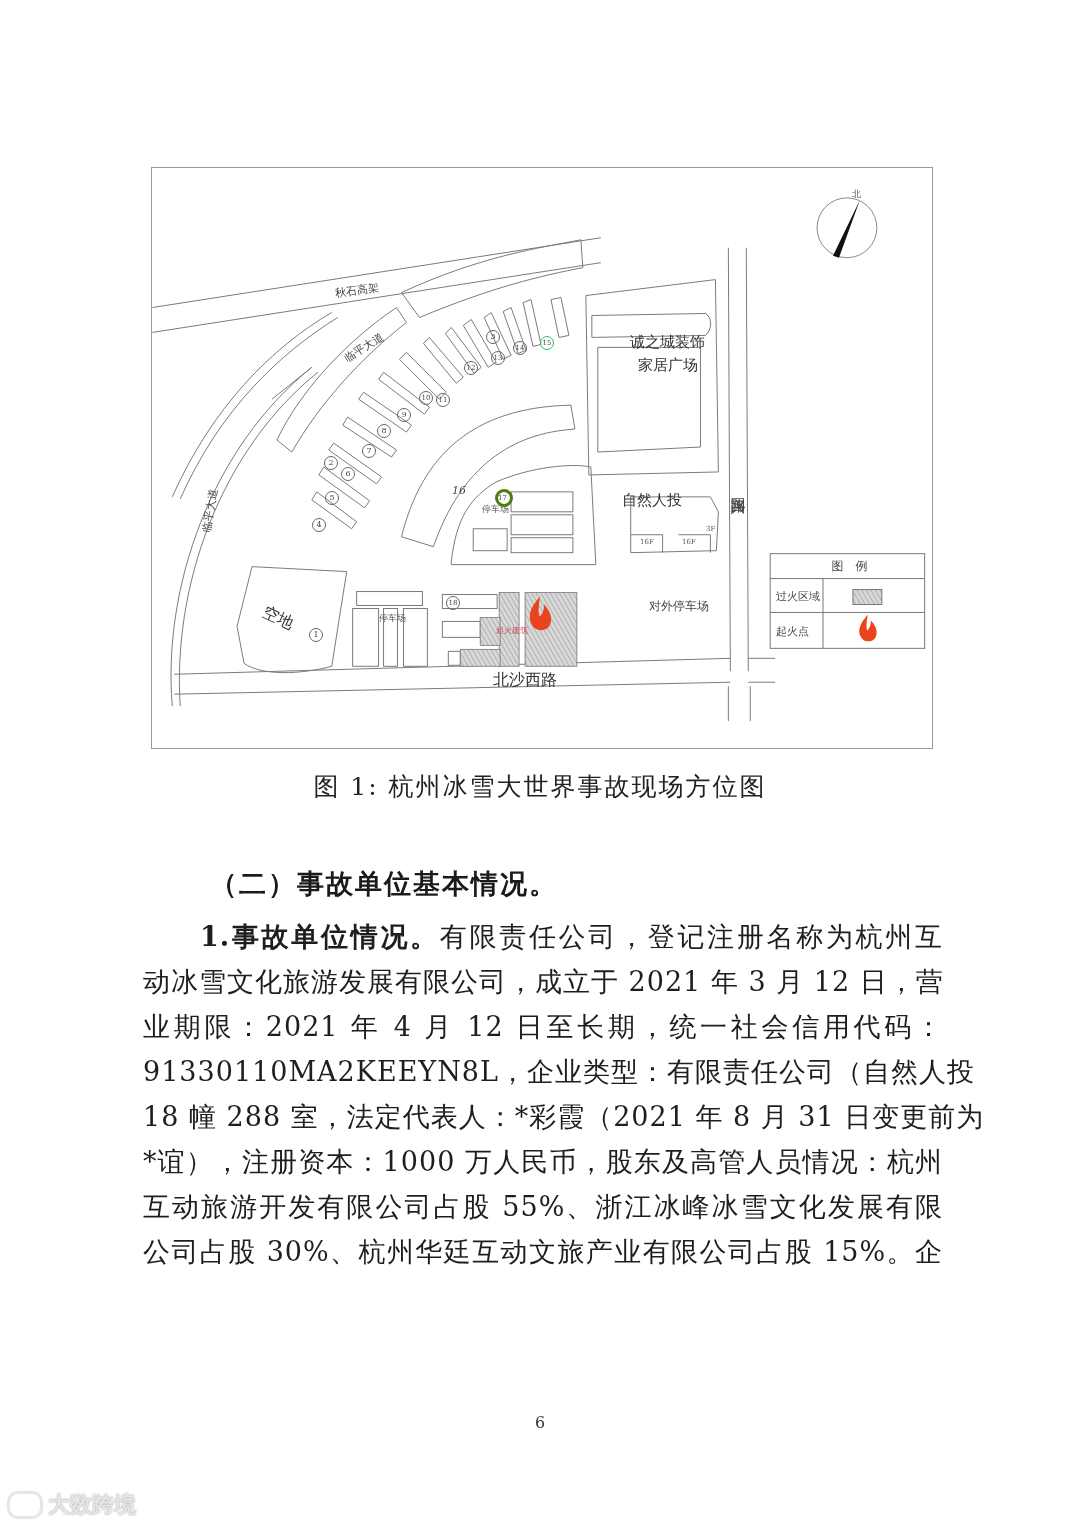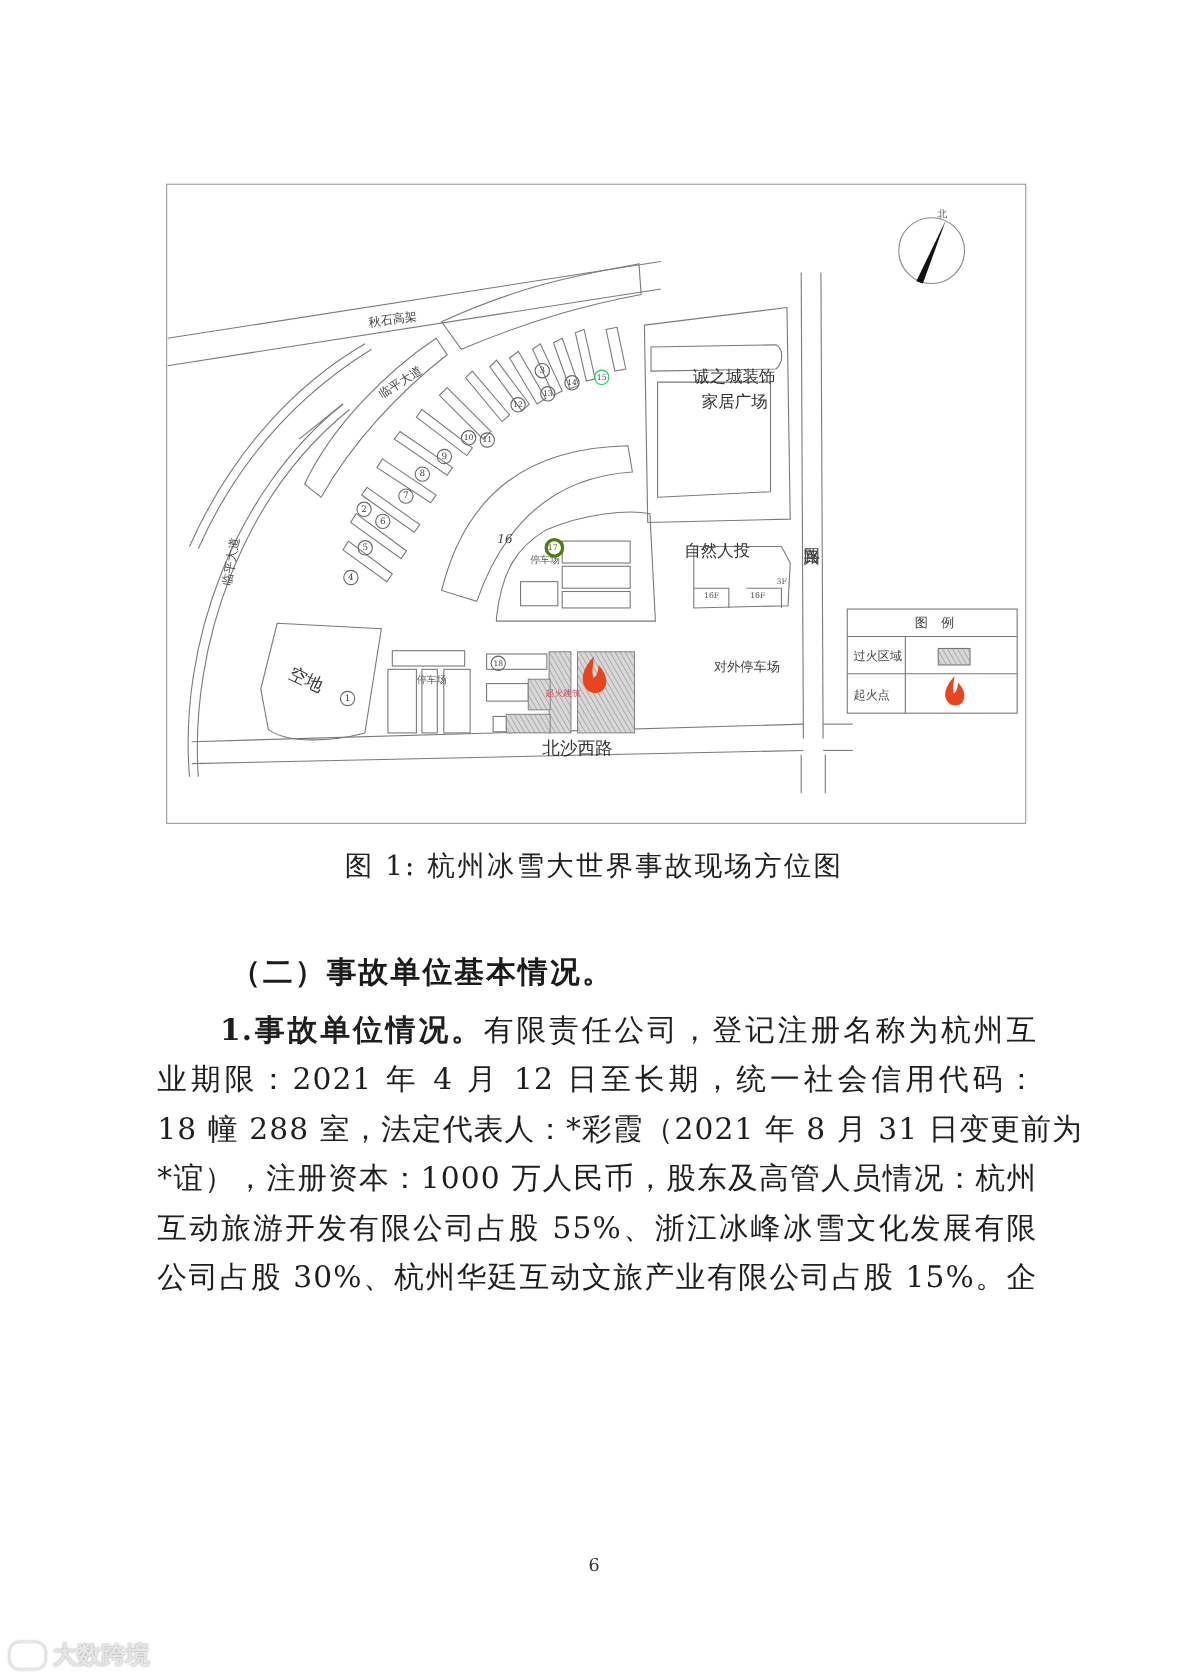--- a/index.html
+++ b/index.html
@@ -175,21 +175,23 @@
 </div>
 
 <div class="caption">图 1:  杭州冰雪大世界事故现场方位图</div>
 
 <div class="heading">（二）事故单位基本情况。</div>
 
 <div class="body-text" style="top:914px;">
   <div class="line" style="padding-left:57px;">
     <span class="lead-bold">1.事故单位情况。</span><span>有限责任公司，登记注册名称为杭州互</span>
   </div>
+  <div class="line">动冰雪文化旅游发展有限公司，成立于 2021 年 3 月 12 日，营</div>
   <div class="line">业期限：2021 年 4 月 12 日至长期，统一社会信用代码：</div>
+  <div class="line">91330110MA2KEEYN8L，企业类型：有限责任公司（自然人投</div>
   <div class="line">18 幢 288 室，法定代表人：*彩霞（2021 年 8 月 31 日变更前为</div>
   <div class="line">*谊），注册资本：1000 万人民币，股东及高管人员情况：杭州</div>
   <div class="line">互动旅游开发有限公司占股 55%、浙江冰峰冰雪文化发展有限</div>
   <div class="line last">公司占股 30%、杭州华廷互动文旅产业有限公司占股 15%。企</div>
 </div>
 
 <div class="page-number">6</div>
 
 <div class="watermark">
   <span style="display:inline-block;width:30px;height:22px;border:2px solid #e6e6e6;border-radius:10px;box-shadow:0 0 2px #9a9a9a;"></span>

